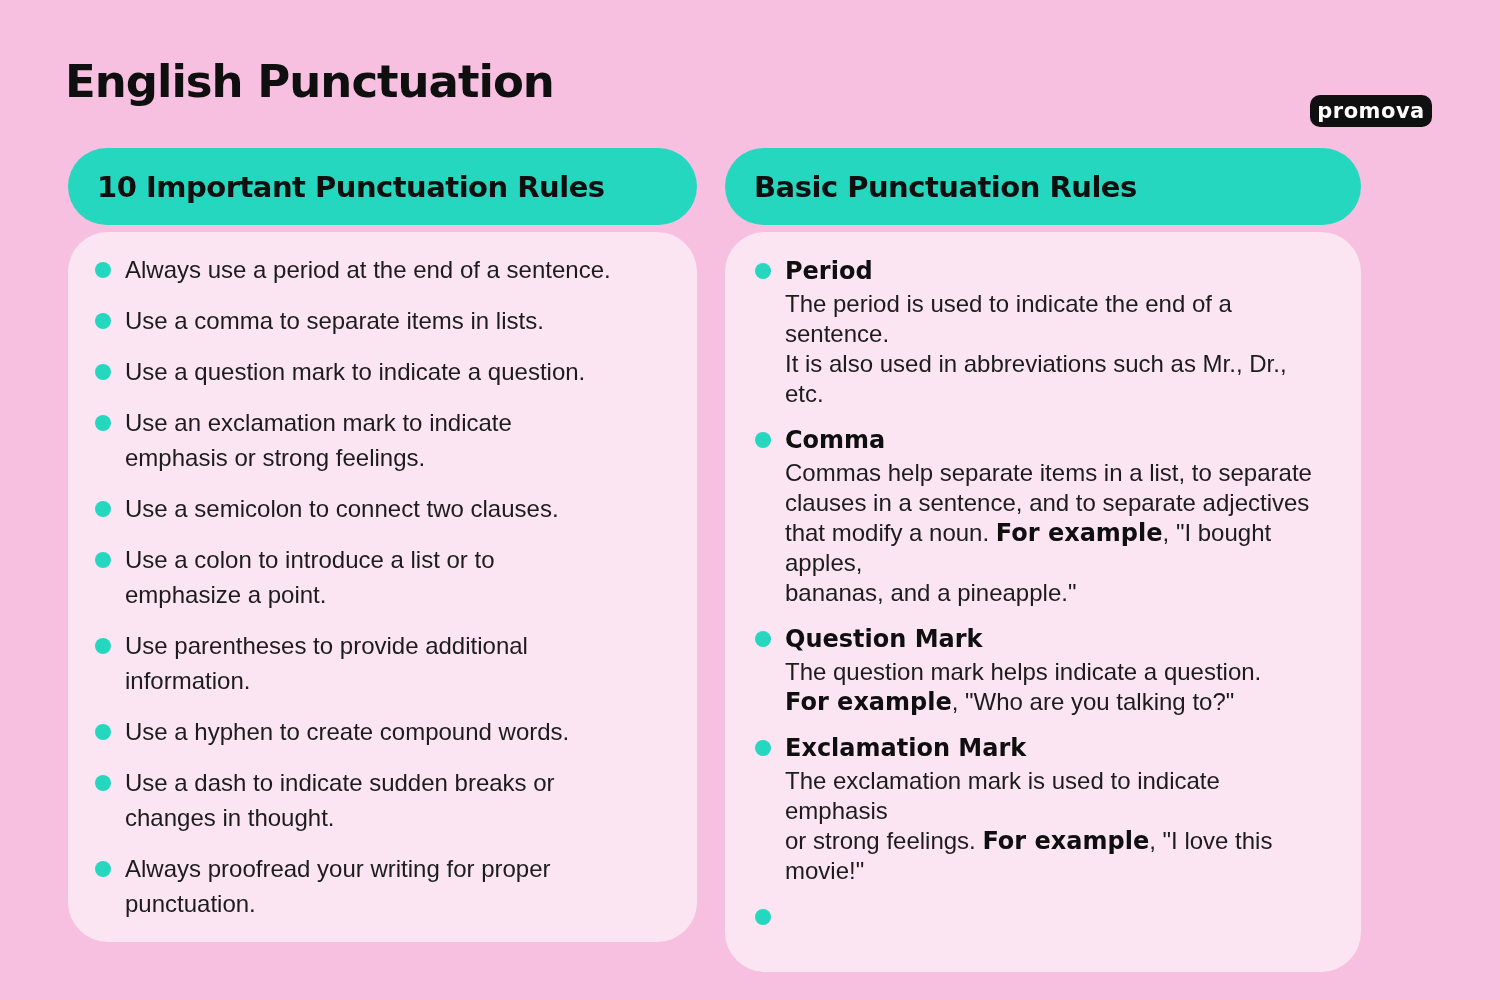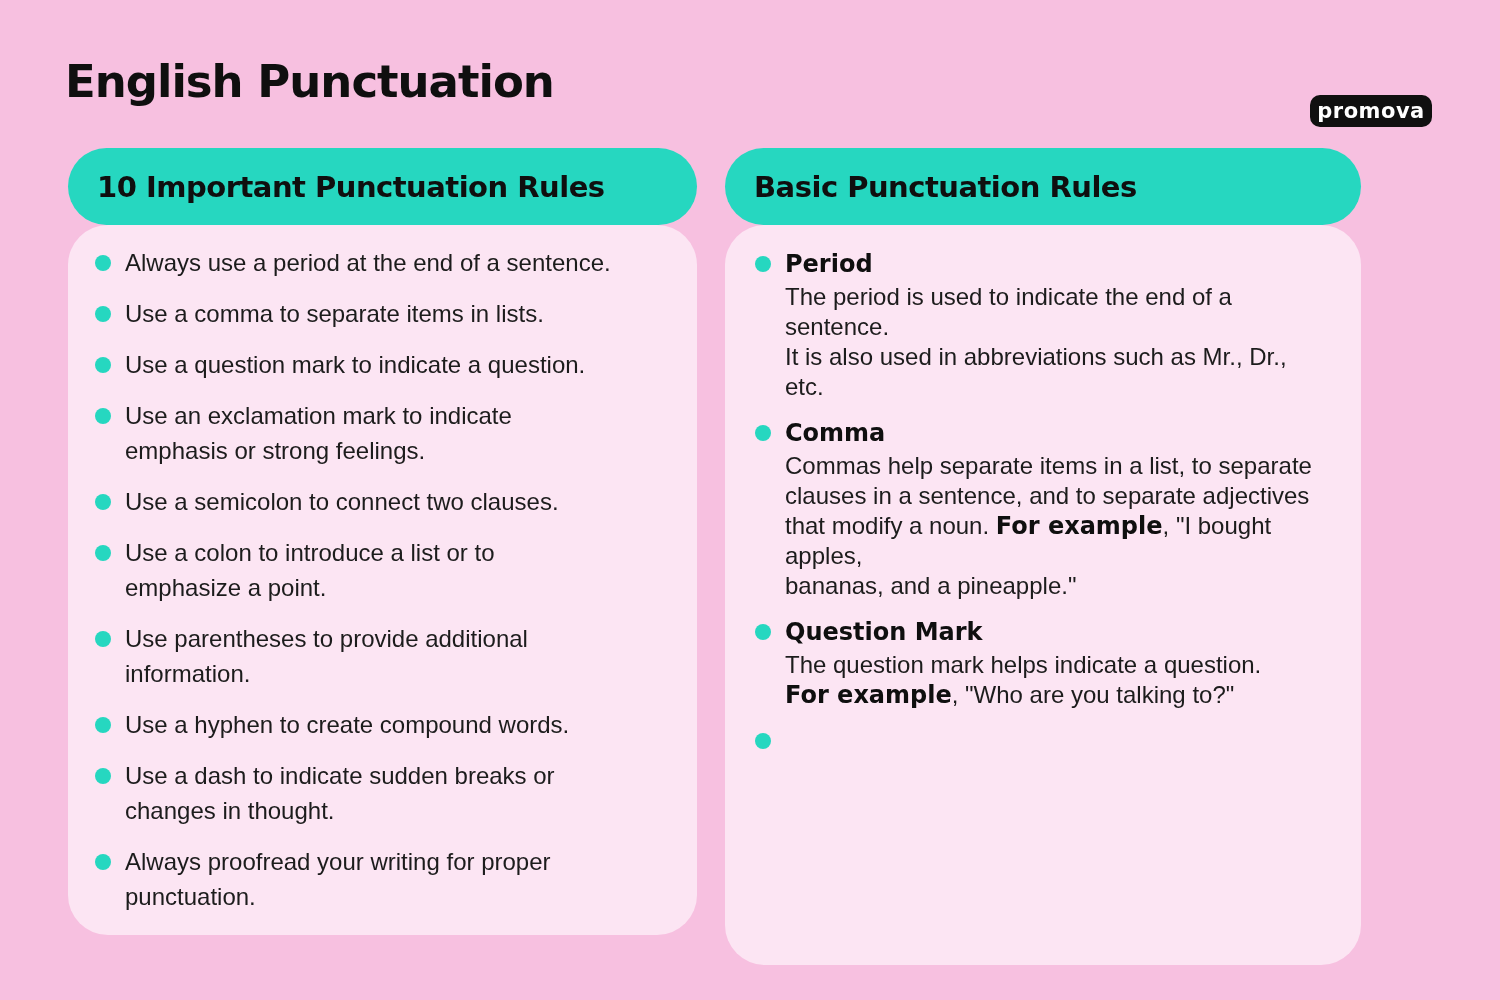--- a/index.html
+++ b/index.html
@@ -58,20 +58,21 @@
     border-radius:40px;
     display:flex; align-items:center;
     padding-left:29px;
     font-family:"DejaVu Sans", sans-serif;
     font-weight:800;
     font-size:29px;
     letter-spacing:-0.5px;
     color:var(--ink);
   }
   .panel{
+    margin-top:7px;
     background:var(--panel);
     border-radius:40px;
   }
   .col-left .panel{height:710px; padding:20px 28px 24px 27px;}
   .col-right .panel{height:740px; padding:21px 38px 24px 30px;}
   ul.rules{list-style:none;}
   ul.rules li{
     display:flex;
     gap:14px;
     margin-bottom:16px;
@@ -207,18 +208,26 @@
           <li>
             <span class="bullet"></span>
             <div class="item-content">
               <h3>Question Mark</h3>
               <p><span>The question mark helps indicate a question.
 </span><span class="bold">For example</span><span>, "Who are you talking to?"</span></p>
             </div>
           </li>
           <li>
             <span class="bullet"></span>
+            <div class="item-content">
+              <h3>Exclamation Mark</h3>
+              <p><span>The exclamation mark is used to indicate emphasis
+or strong feelings. </span><span class="bold">For example</span><span>, "I love this movie!"</span></p>
+            </div>
+          </li>
+          <li>
+            <span class="bullet"></span>
           </li>
         </ul>
     </div>
   </div>
 
 </div>
 
 </body></html>

